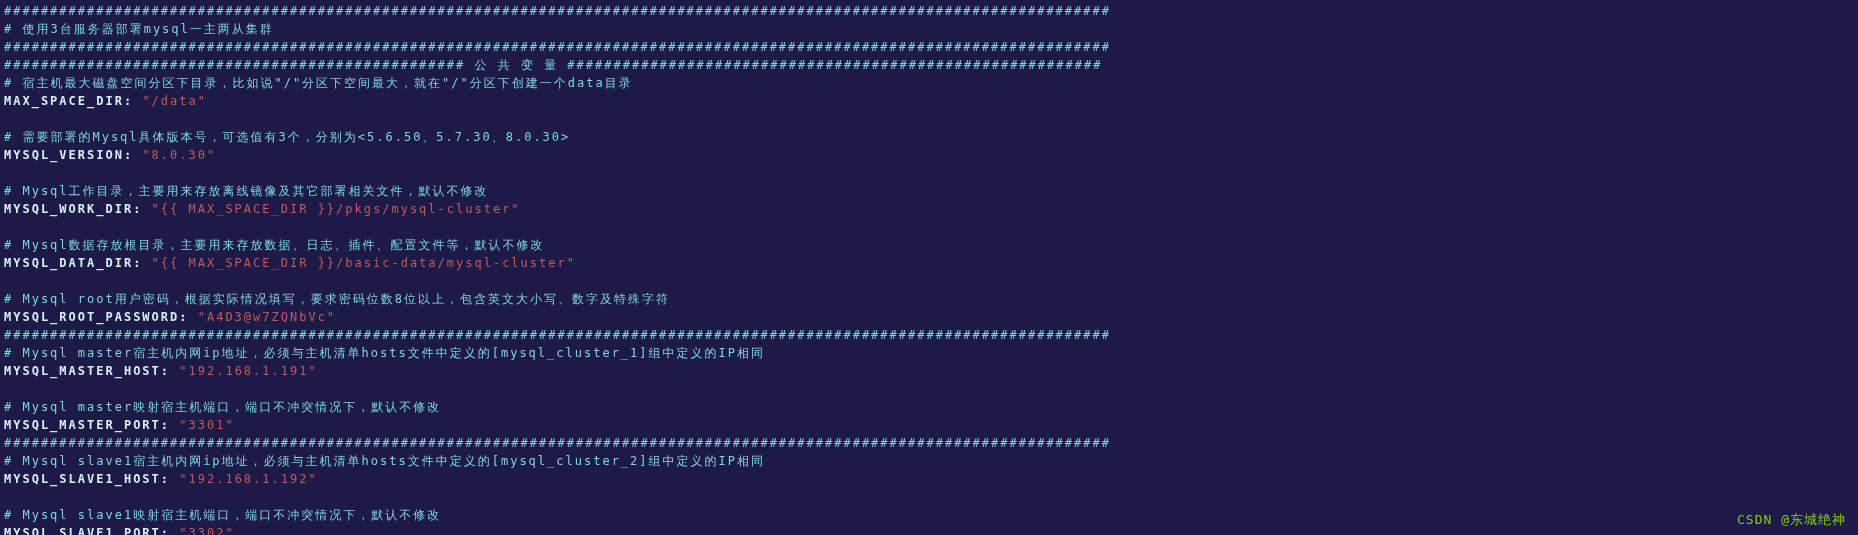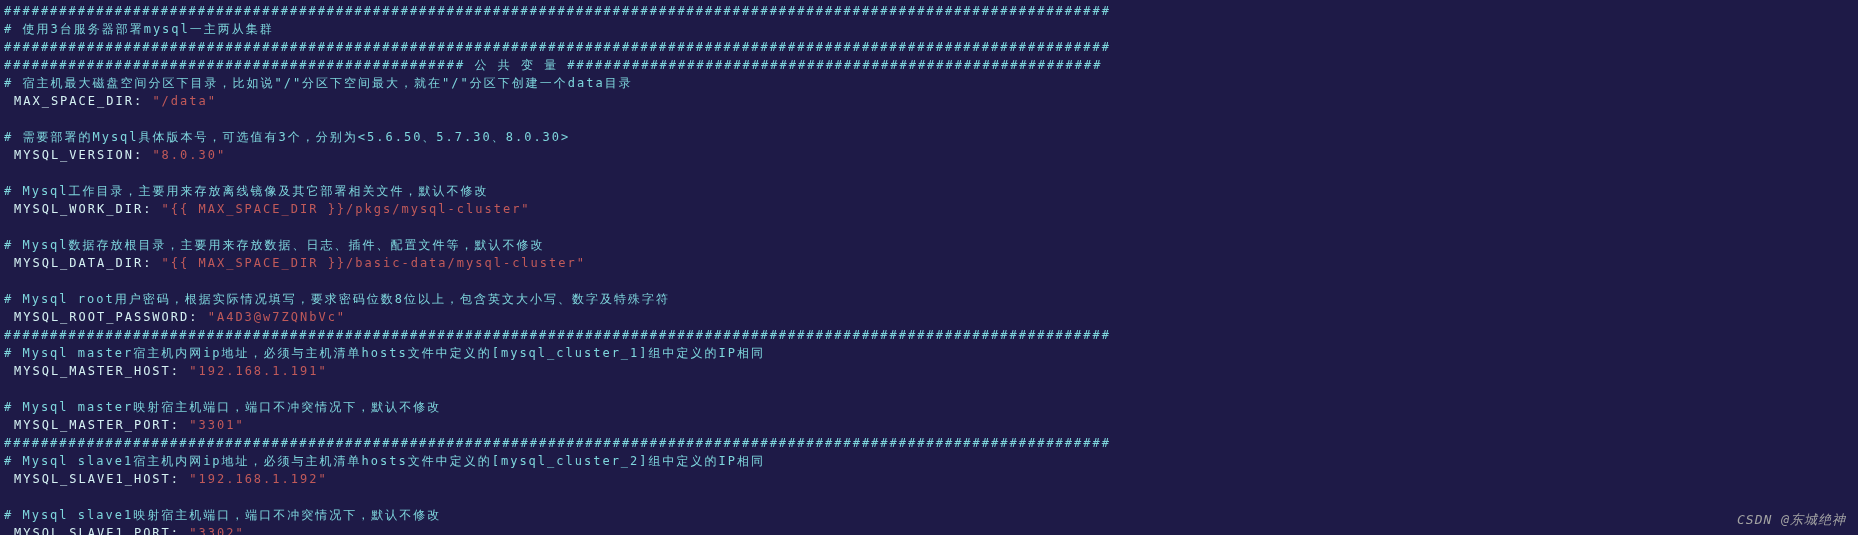--- a/index.html
+++ b/index.html
@@ -12,28 +12,27 @@
     overflow: hidden;
     width: 1858px;
     height: 535px;
     position: relative;
     color: #a9d4d8;
   }
   .terminal { padding: 2px 4px; white-space: pre; }
   .line { display: block; }
   .cyan { color: #7ed6dd; }
   .red  { color: #c15a5a; }
-  .key  { color: #d5f1f3; font-weight: normal; margin-left: 10px; }
+  .key  { color: #d5f1f3; font-weight: bold; }
   .watermark {
     position: absolute;
     right: 12px;
     bottom: 6px;
-    color: #a3a3a3;
+    color: #84cc16;
     font-size: 13px;
     letter-spacing: 1px;
-    font-style: italic;
   }
 </style>
 </head>
 <body>
 
 <div class="terminal" id="term"><div class="line"><span class="cyan">########################################################################################################################</span></div><div class="line"><span class="cyan"># 使用3台服务器部署mysql一主两从集群</span></div><div class="line"><span class="cyan">########################################################################################################################</span></div><div class="line"><span class="cyan">################################################## 公 共 变 量 ##########################################################</span></div><div class="line"><span class="cyan"># 宿主机最大磁盘空间分区下目录，比如说"/"分区下空间最大，就在"/"分区下创建一个data目录</span></div><div class="line"><span class="key">MAX_SPACE_DIR: </span><span class="red">"/data"</span></div><div class="line"><span> </span></div><div class="line"><span class="cyan"># 需要部署的Mysql具体版本号，可选值有3个，分别为&lt;5.6.50、5.7.30、8.0.30&gt;</span></div><div class="line"><span class="key">MYSQL_VERSION: </span><span class="red">"8.0.30"</span></div><div class="line"><span> </span></div><div class="line"><span class="cyan"># Mysql工作目录，主要用来存放离线镜像及其它部署相关文件，默认不修改</span></div><div class="line"><span class="key">MYSQL_WORK_DIR: </span><span class="red">"{{ MAX_SPACE_DIR }}/pkgs/mysql-cluster"</span></div><div class="line"><span> </span></div><div class="line"><span class="cyan"># Mysql数据存放根目录，主要用来存放数据、日志、插件、配置文件等，默认不修改</span></div><div class="line"><span class="key">MYSQL_DATA_DIR: </span><span class="red">"{{ MAX_SPACE_DIR }}/basic-data/mysql-cluster"</span></div><div class="line"><span> </span></div><div class="line"><span class="cyan"># Mysql root用户密码，根据实际情况填写，要求密码位数8位以上，包含英文大小写、数字及特殊字符</span></div><div class="line"><span class="key">MYSQL_ROOT_PASSWORD: </span><span class="red">"A4D3@w7ZQNbVc"</span></div><div class="line"><span class="cyan">########################################################################################################################</span></div><div class="line"><span class="cyan"># Mysql master宿主机内网ip地址，必须与主机清单hosts文件中定义的[mysql_cluster_1]组中定义的IP相同</span></div><div class="line"><span class="key">MYSQL_MASTER_HOST: </span><span class="red">"192.168.1.191"</span></div><div class="line"><span> </span></div><div class="line"><span class="cyan"># Mysql master映射宿主机端口，端口不冲突情况下，默认不修改</span></div><div class="line"><span class="key">MYSQL_MASTER_PORT: </span><span class="red">"3301"</span></div><div class="line"><span class="cyan">########################################################################################################################</span></div><div class="line"><span class="cyan"># Mysql slave1宿主机内网ip地址，必须与主机清单hosts文件中定义的[mysql_cluster_2]组中定义的IP相同</span></div><div class="line"><span class="key">MYSQL_SLAVE1_HOST: </span><span class="red">"192.168.1.192"</span></div><div class="line"><span> </span></div><div class="line"><span class="cyan"># Mysql slave1映射宿主机端口，端口不冲突情况下，默认不修改</span></div><div class="line"><span class="key">MYSQL_SLAVE1_PORT: </span><span class="red">"3302"</span></div></div>
 <div class="watermark">CSDN @东城绝神</div>
 
 </body></html>

